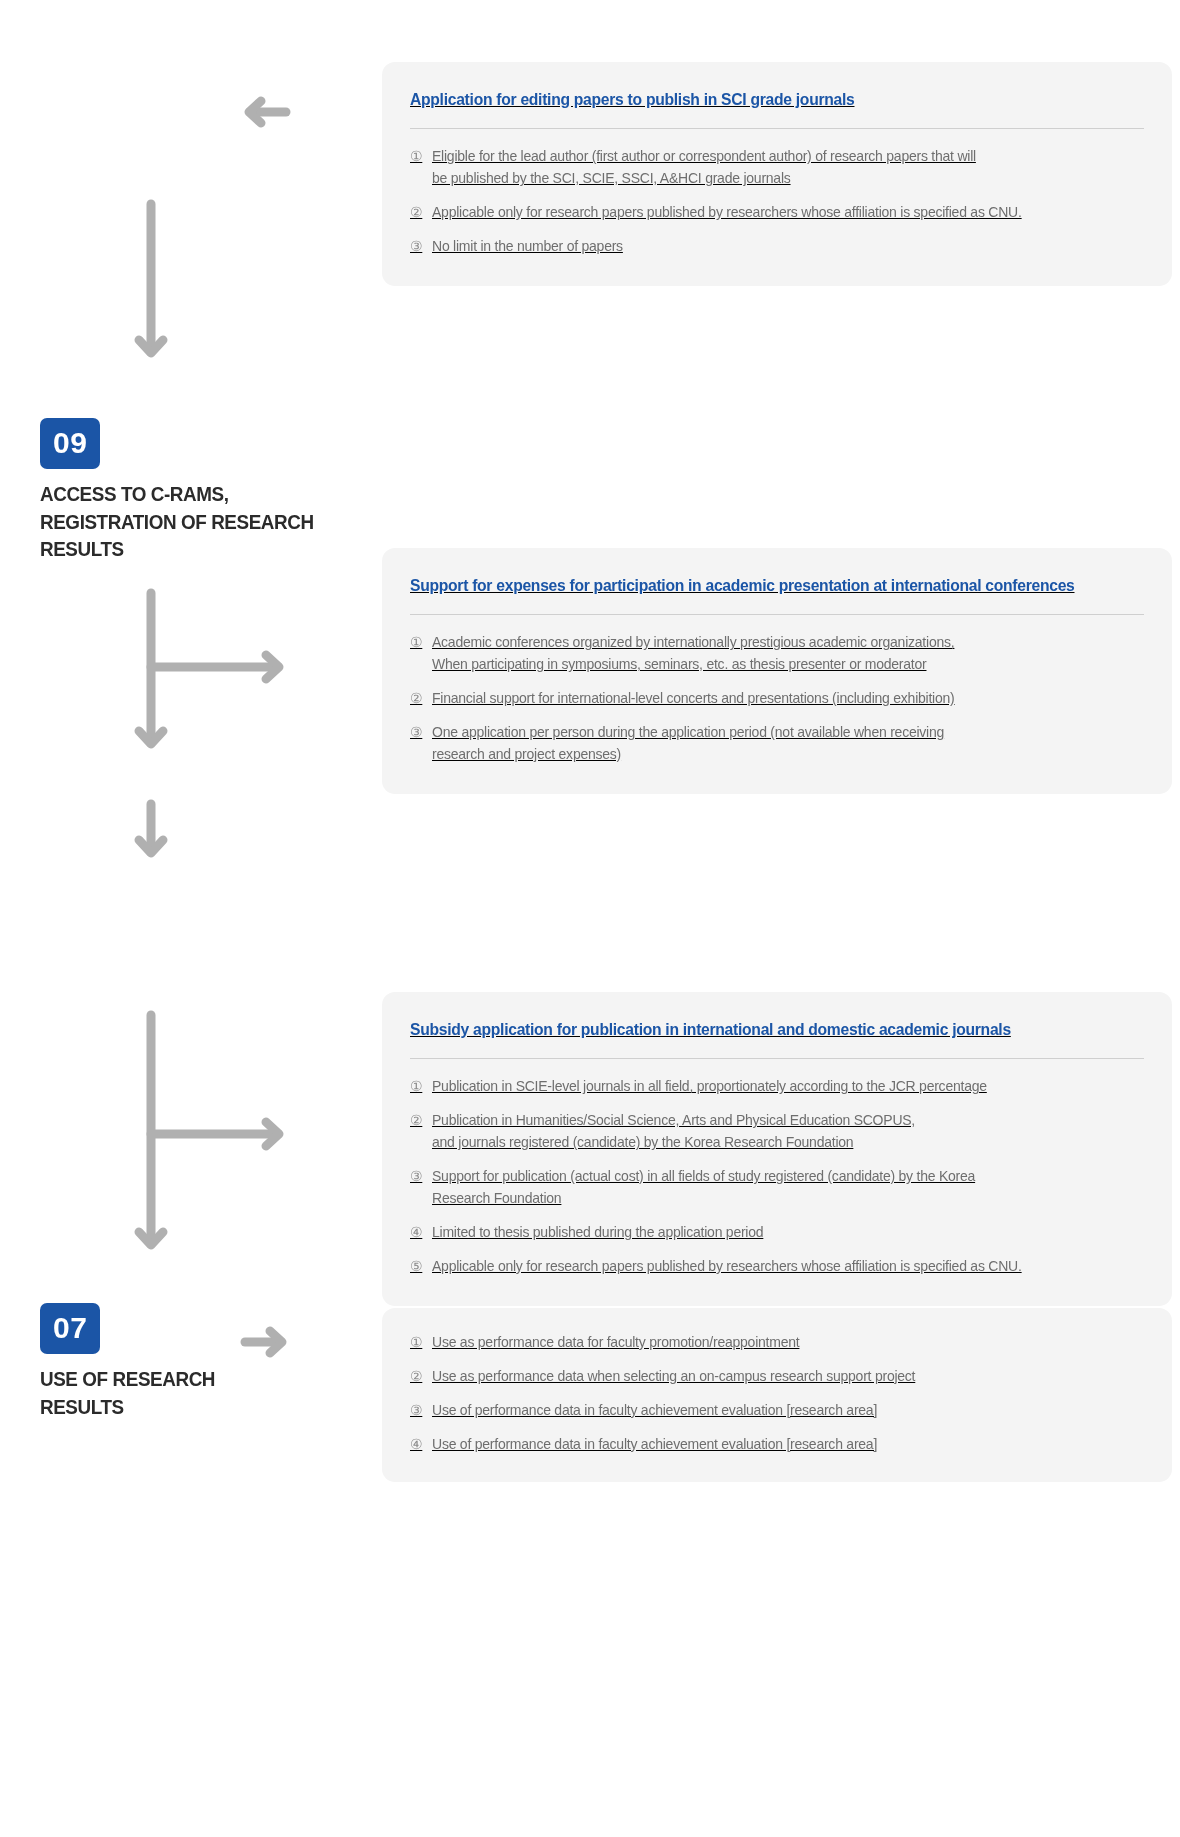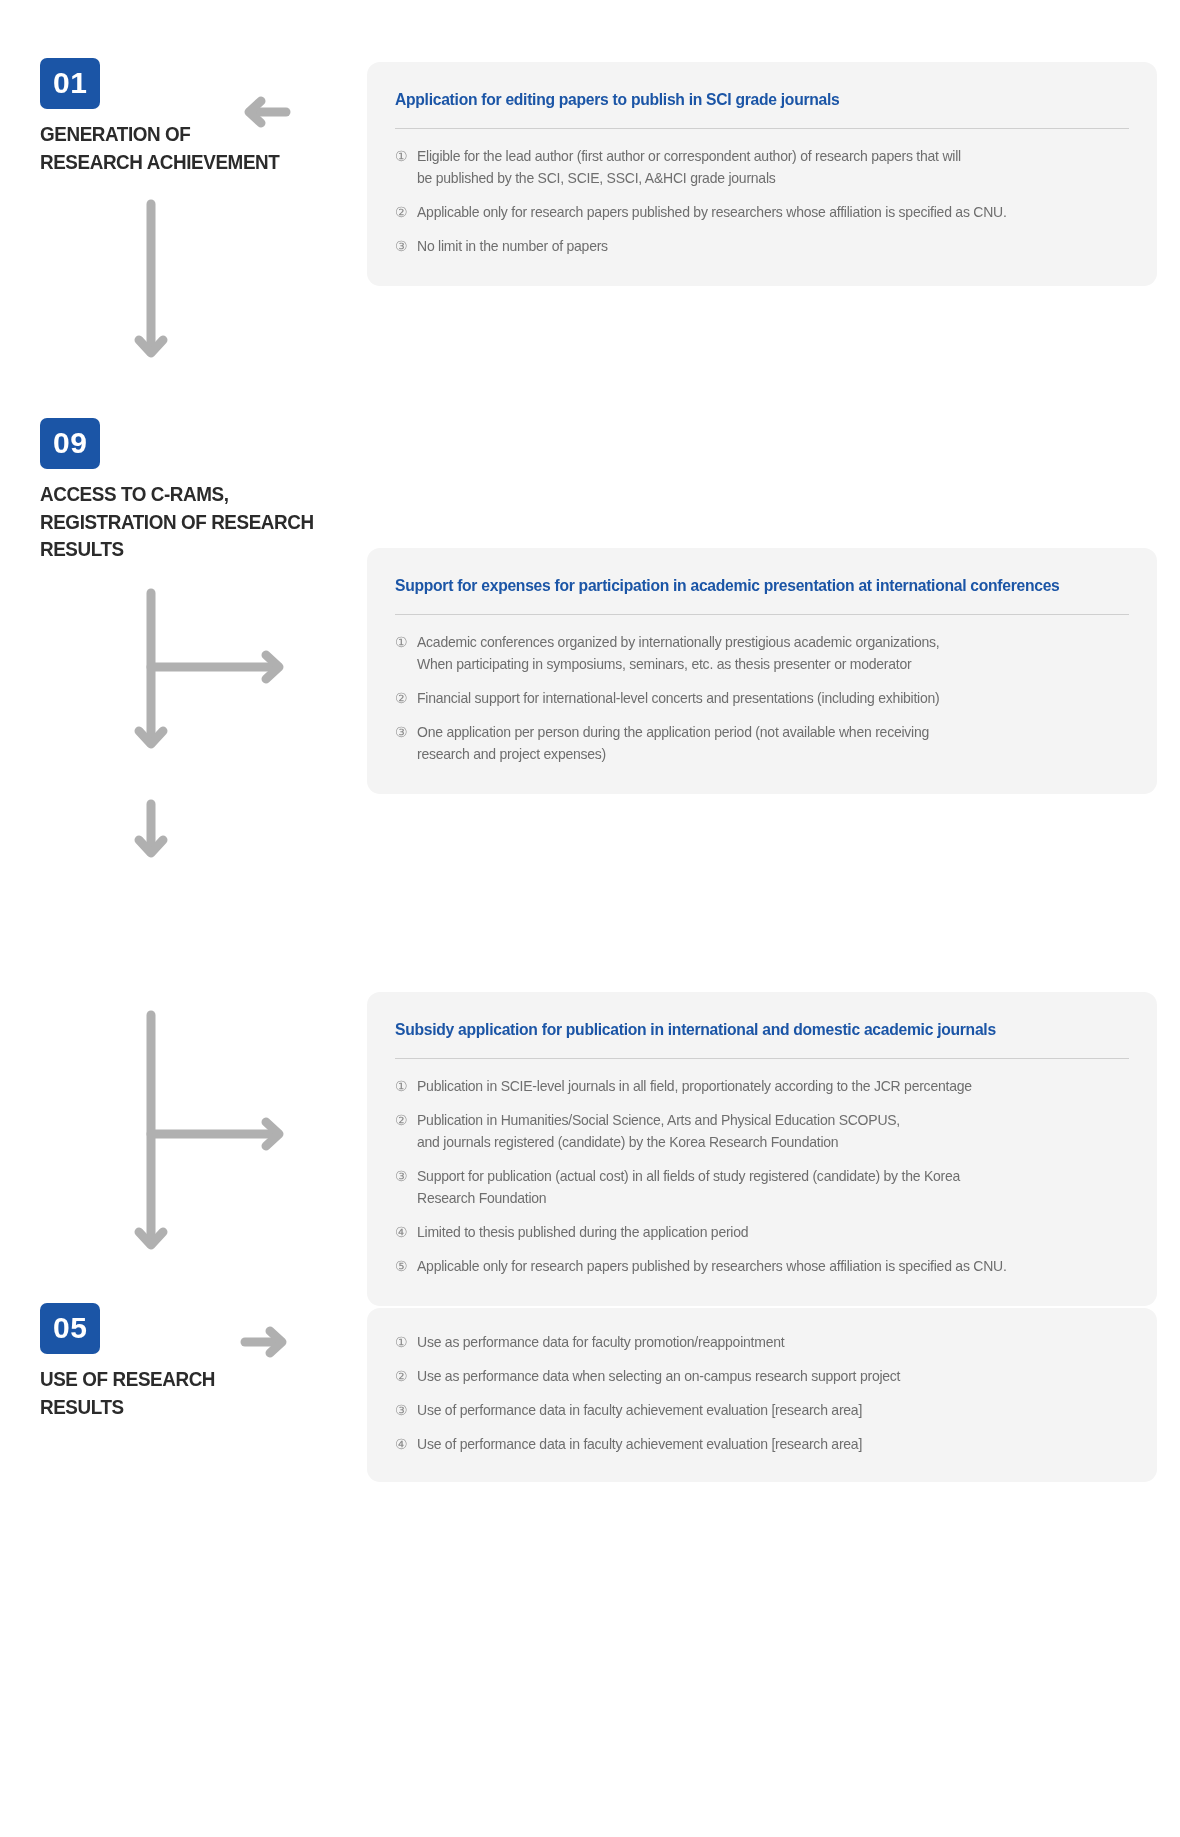--- a/index.html
+++ b/index.html
@@ -47,25 +47,26 @@
     line-height: 1.35;
     letter-spacing: -0.45px;
     transform: scaleX(0.92);
     transform-origin: left top;
     white-space: pre-line;
   }
 
   
   .card {
     position: absolute;
-    left: 367px;
+    left: 382px;
     width: 790px;
     background: #f4f4f4;
     border-radius: 13px;
     padding: 26px 28px 28px 28px;
+    text-decoration: underline;
   }
 
   .card-title {
     color: #1b55a6;
     font-size: 16.5px;
     font-weight: 700;
     line-height: 1.42;
     letter-spacing: -0.3px;
     transform: scaleX(0.95);
     transform-origin: left top;
@@ -163,36 +164,31 @@
     </svg>
 
     <svg class="arrow-svg" style="left:240px; top:1325px;" width="50" height="34">
       <g stroke="#b0b0b0" stroke-width="9" stroke-linecap="round" fill="none">
         <line x1="5" y1="17" x2="41" y2="17"></line>
         <polyline points="30,6 42,17 30,28" stroke-linejoin="round"></polyline>
       </g>
     </svg>
   </div>
 
-  <div class="step-block" style="top:58px;">
-    <div class="step-badge">01</div>
-    <div class="step-title">GENERATION OF
-RESEARCH ACHIEVEMENT</div>
-  </div>
 
   <div class="step-block" style="top:418px;">
     <div class="step-badge">09</div>
     <div class="step-title">ACCESS TO C-RAMS,
 REGISTRATION OF RESEARCH
 RESULTS</div>
   </div>
 
 
   <div class="step-block" style="top:1303px;">
-    <div class="step-badge">05</div>
+    <div class="step-badge">07</div>
     <div class="step-title">USE OF RESEARCH
 RESULTS</div>
   </div>
 
   <div class="card" style="top:62px;">
     <div class="card-title">Application for editing papers to publish in SCI grade journals</div>
     <div class="card-divider"></div>
     <ul class="card-list">
       <li class="card-item">
         <span class="item-marker">①</span>

